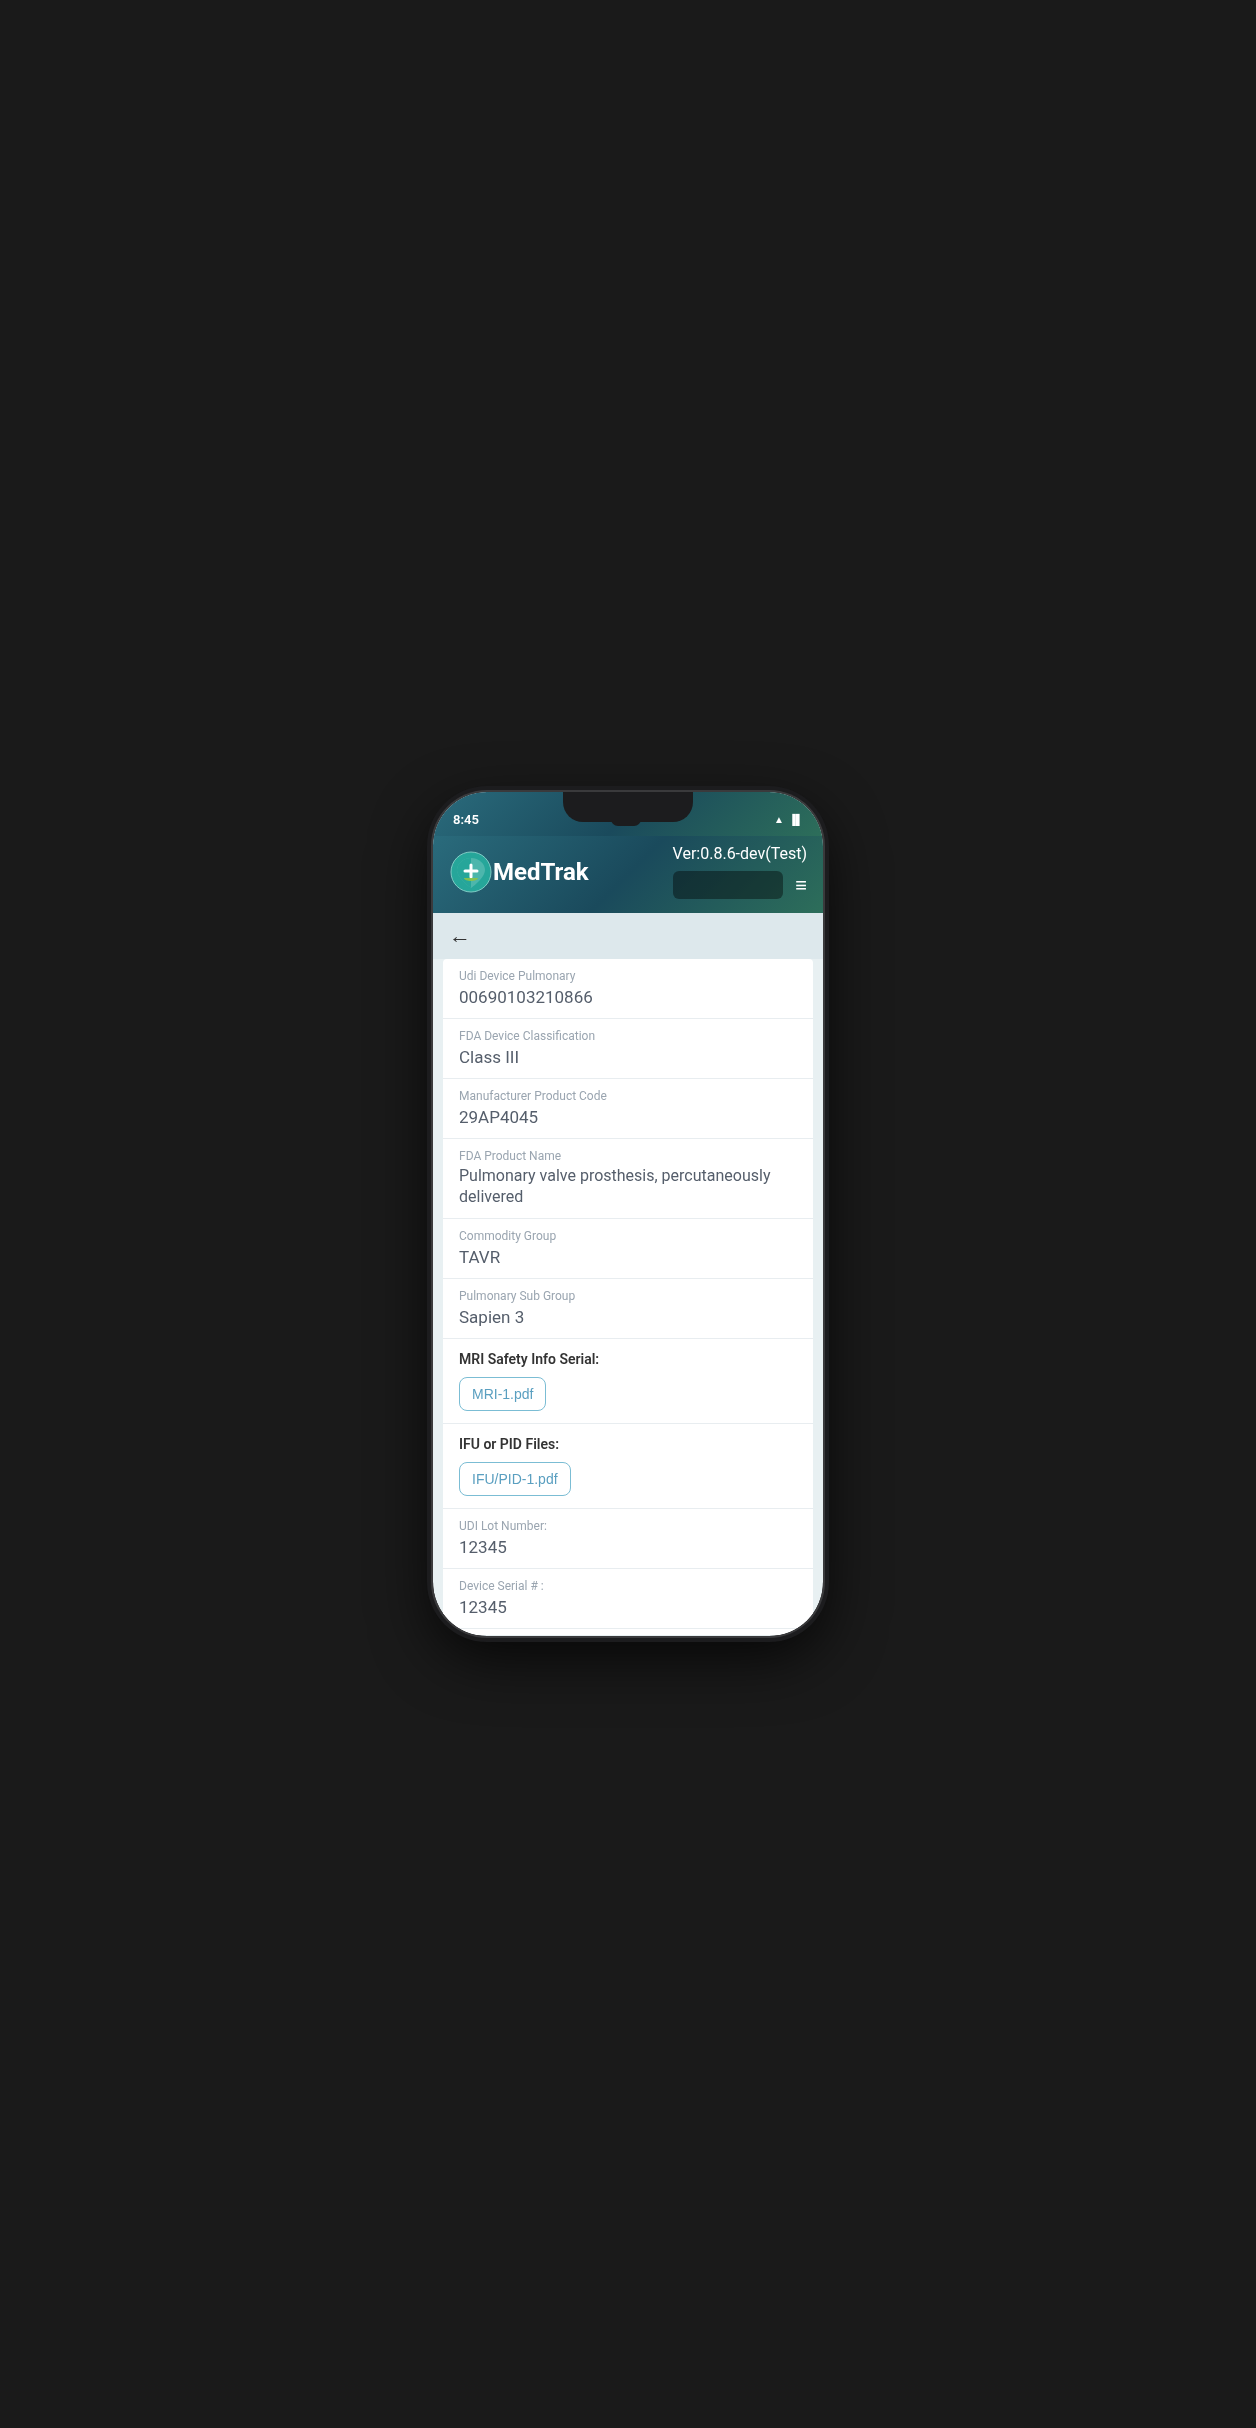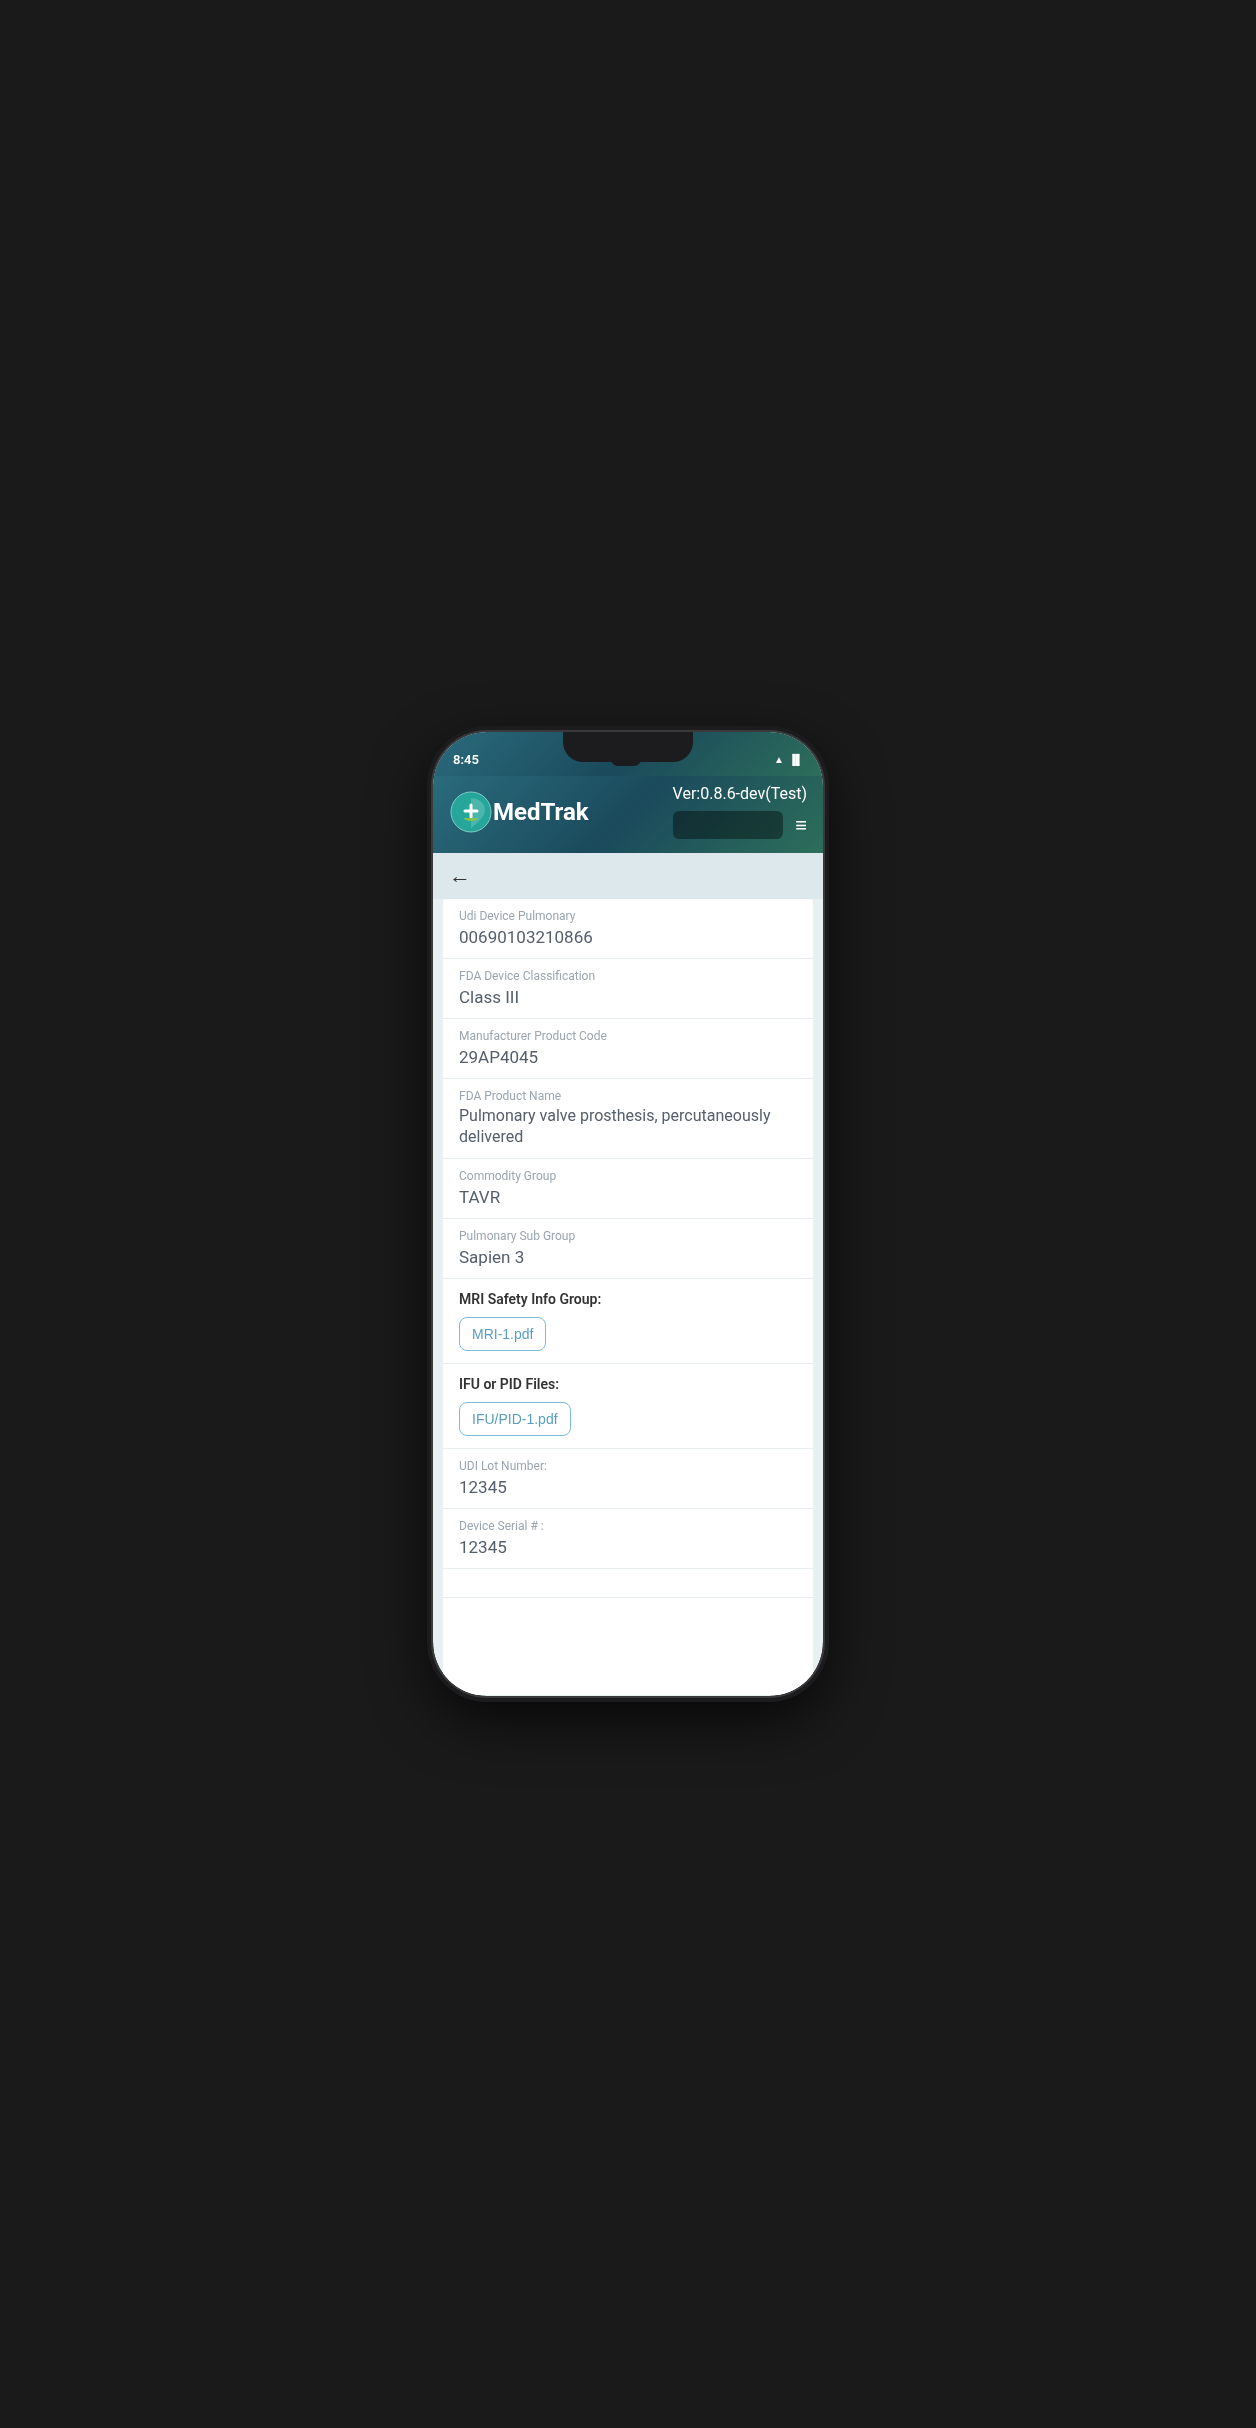--- a/index.html
+++ b/index.html
@@ -8,21 +8,21 @@
       background: #1a1a1a;
       display: flex;
       justify-content: center;
       align-items: center;
       min-height: 100vh;
       font-family: -apple-system, BlinkMacSystemFont, 'Segoe UI', Roboto, sans-serif;
     }
 
     .phone-shell {
       width: 390px;
-      height: 964px;
+      height: 844px;
       background: #1c1c1e;
       border-radius: 54px;
       position: relative;
       box-shadow: 0 0 0 2px #3a3a3c, 0 0 0 6px #1c1c1e, 0 20px 60px rgba(0,0,0,0.8);
       overflow: hidden;
     }
 
     .phone-shell::before {
       content: '';
       position: absolute;
@@ -247,21 +247,21 @@
         <div class="field-label">Commodity Group</div>
         <div class="field-value">TAVR</div>
       </div>
 
       <div class="field-row">
         <div class="field-label">Pulmonary Sub Group</div>
         <div class="field-value">Sapien 3</div>
       </div>
 
       <div class="file-section">
-        <div class="file-section-label">MRI Safety Info Group:</div>
+        <div class="file-section-label">MRI Safety Info Serial:</div>
         <button class="file-button">MRI-1.pdf</button>
       </div>
 
       <div class="file-section">
         <div class="file-section-label">IFU or PID Files:</div>
         <button class="file-button">IFU/PID-1.pdf</button>
       </div>
 
       <div class="field-row">
         <div class="field-label">UDI Lot Number:</div>

